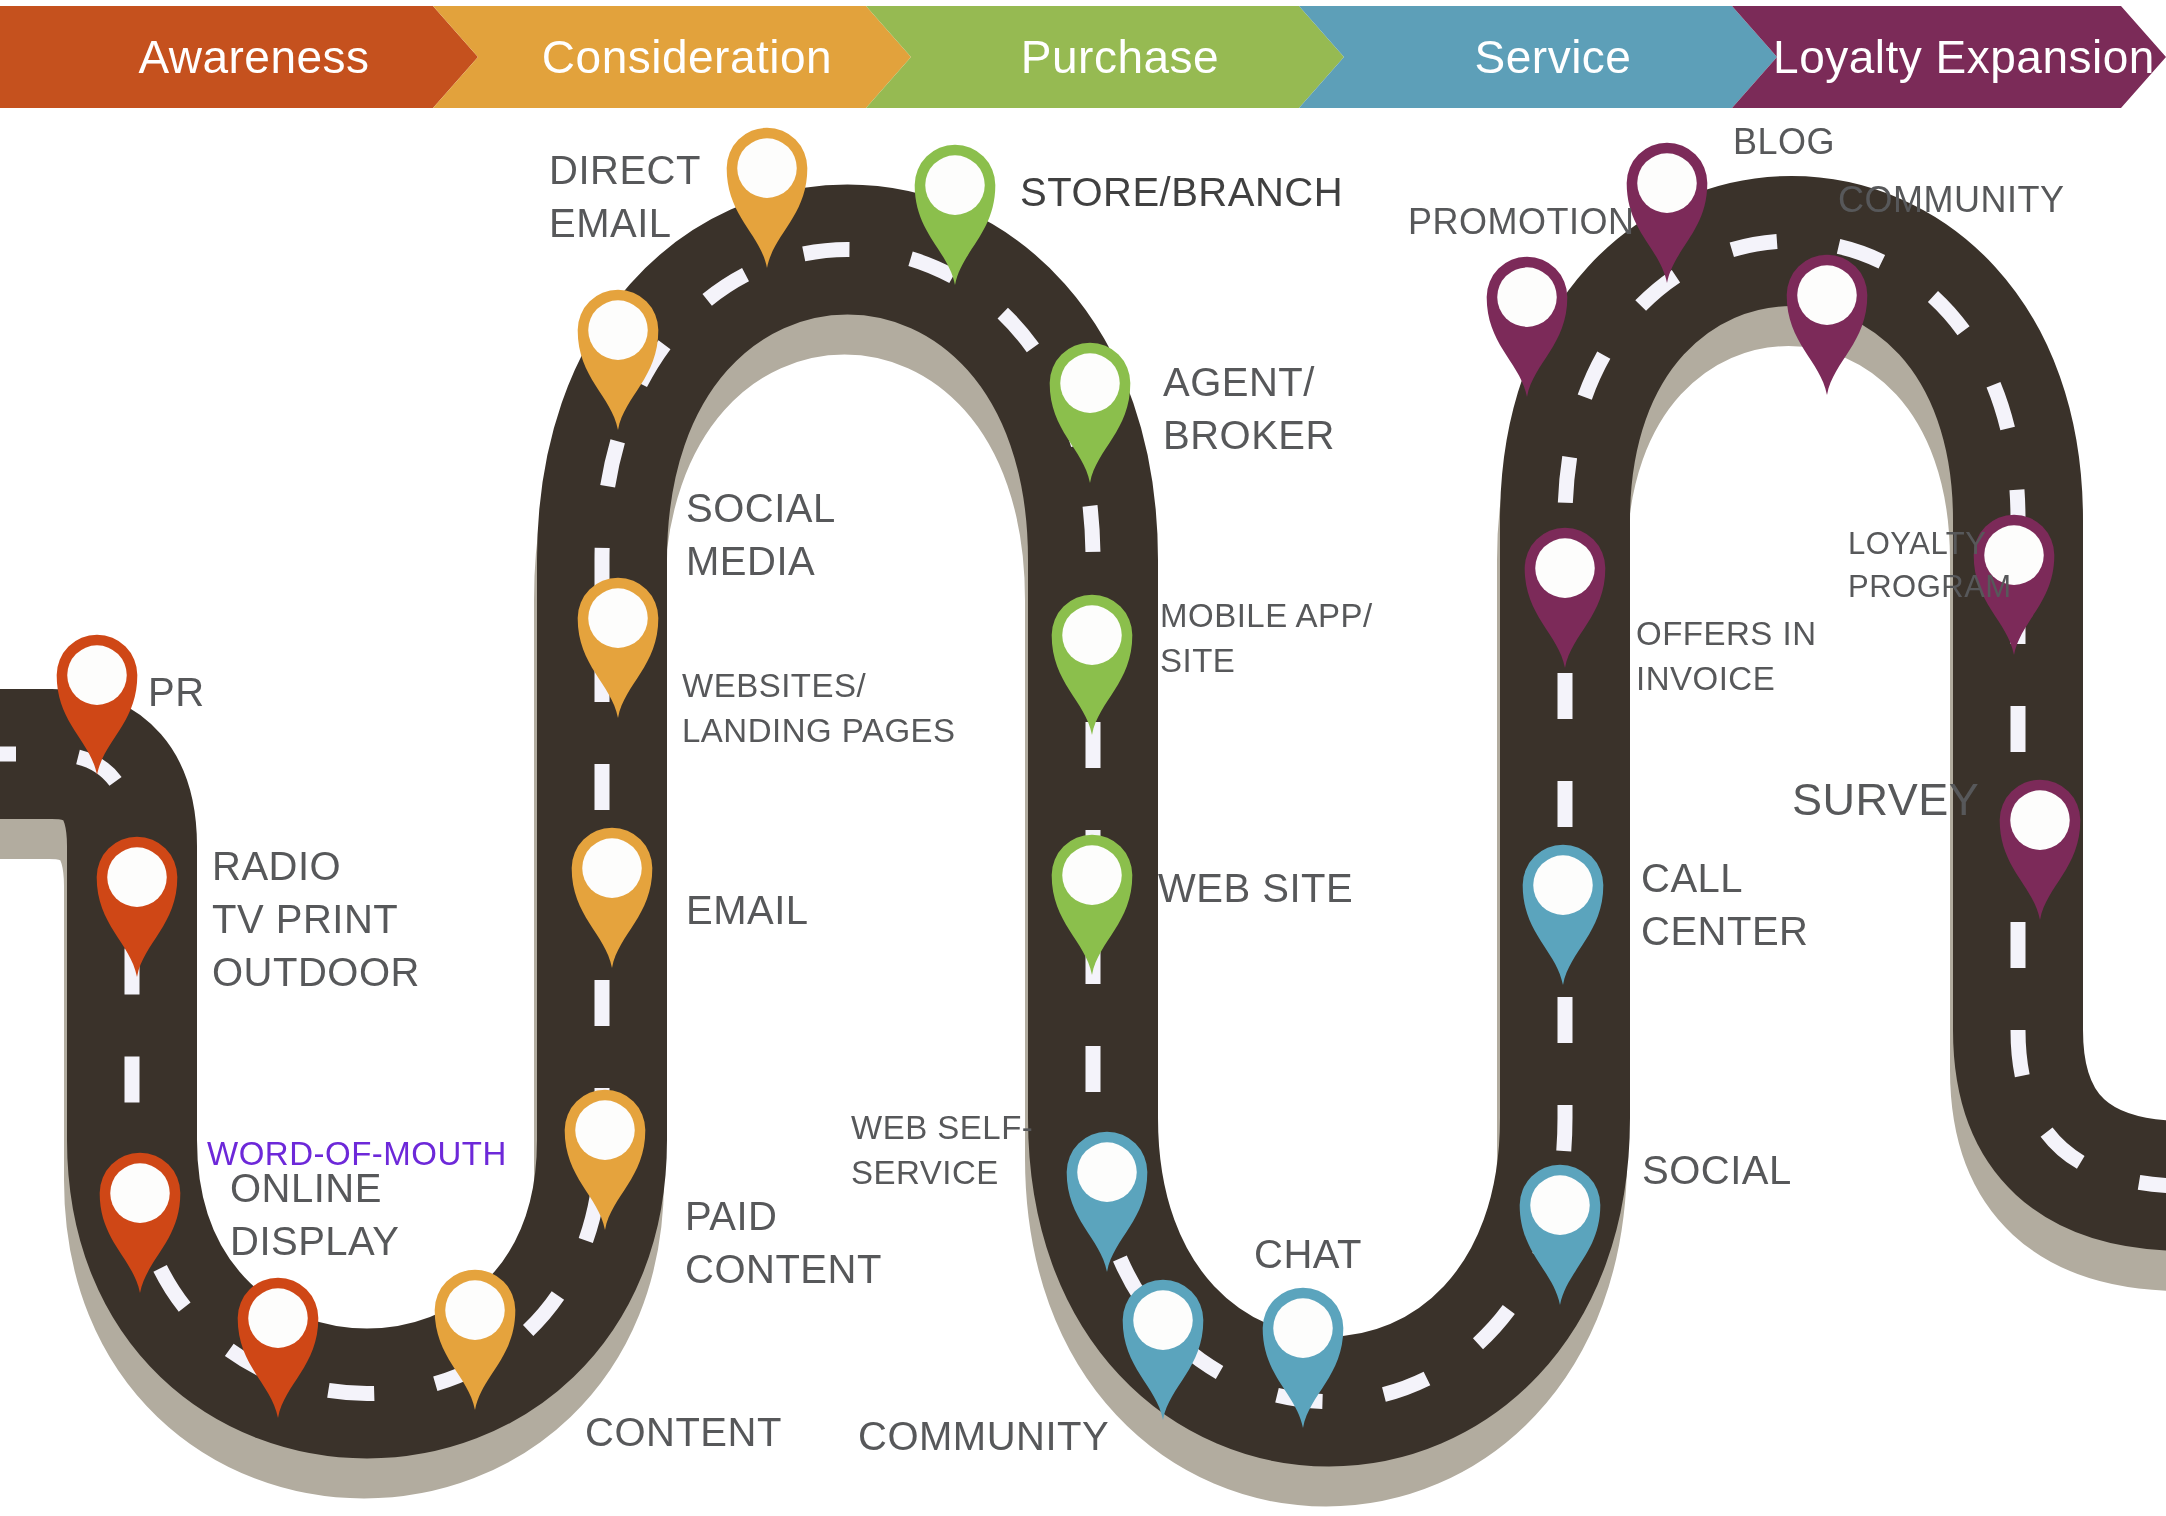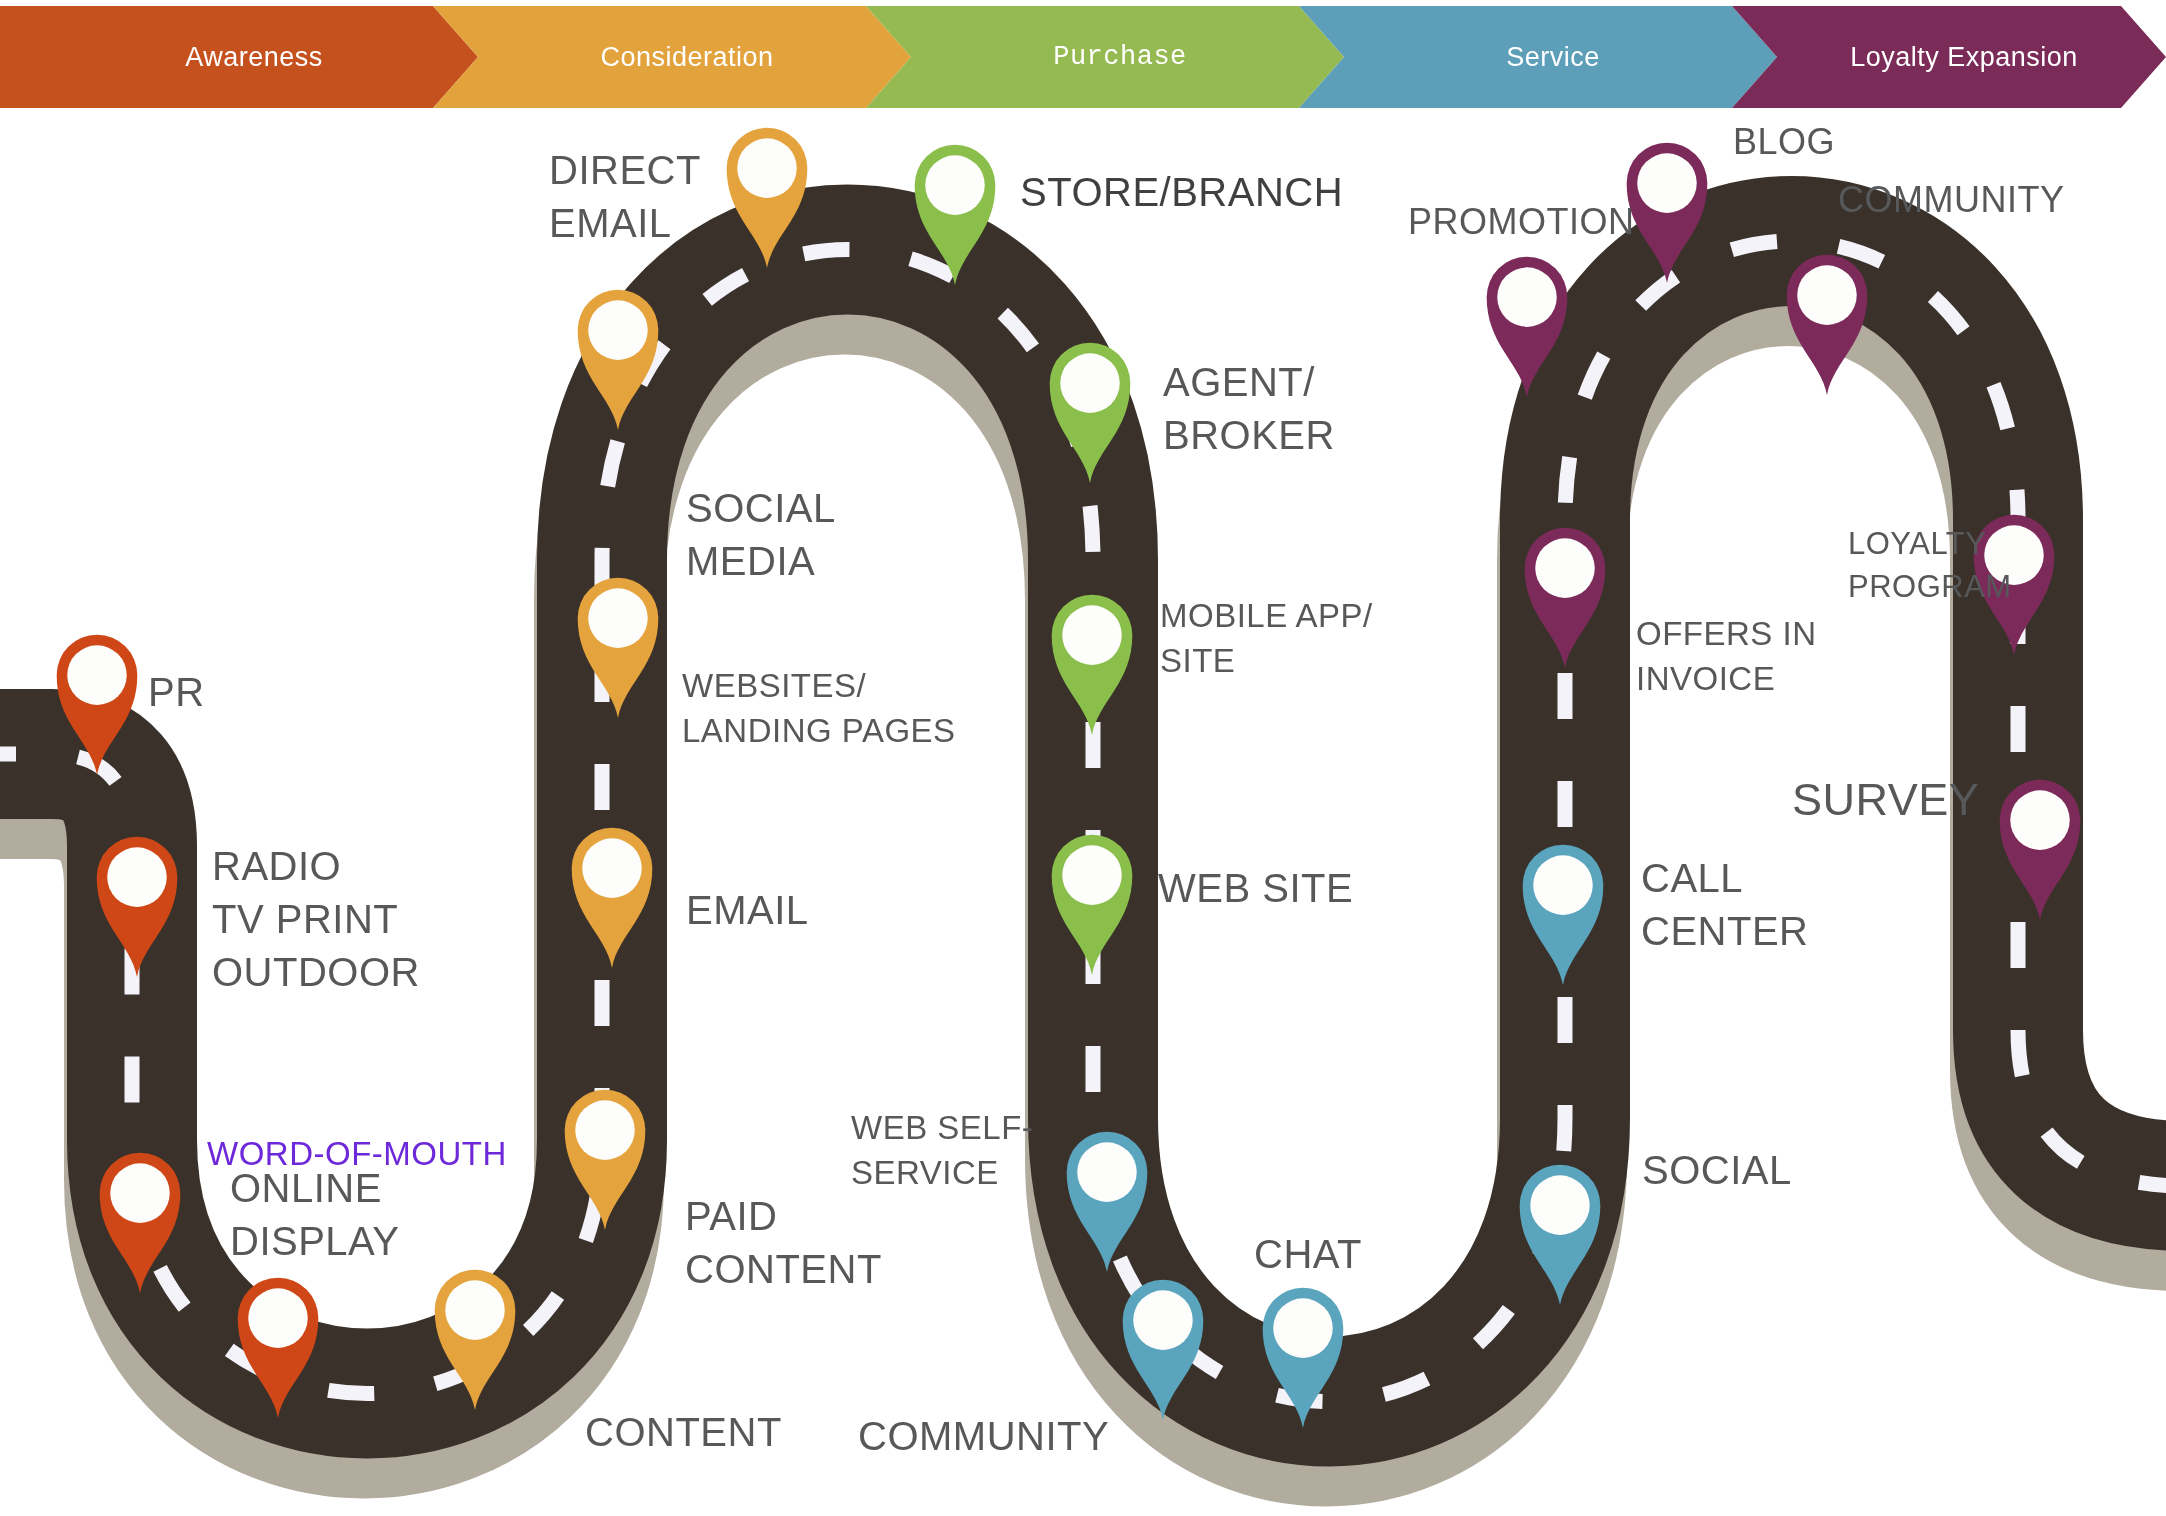--- a/index.html
+++ b/index.html
@@ -5,21 +5,21 @@
   html,body{margin:0;padding:0;}
   body{
     width:2166px;height:1516px;position:relative;overflow:hidden;
     background:#ffffff;
     font-family:"Liberation Sans","DejaVu Sans",sans-serif;
   }
   
   #stage-banner{position:absolute;left:0;top:6px;width:2166px;height:102px;}
   .chevron{position:absolute;top:0;height:102px;display:flex;align-items:center;justify-content:center;}
   .chevron span{
-    color:#ffffff;font-size:27px;letter-spacing:.5px;padding-left:30px;white-space:nowrap;
+    color:#ffffff;font-size:46px;letter-spacing:.5px;padding-left:30px;white-space:nowrap;
   }
   .chev-first{clip-path:polygon(0 0, calc(100% - 45px) 0, 100% 50%, calc(100% - 45px) 100%, 0 100%);}
   .chev-mid{clip-path:polygon(0 0, calc(100% - 45px) 0, 100% 50%, calc(100% - 45px) 100%, 0 100%, 45px 50%);}
   
   #road-svg{position:absolute;left:0;top:0;}
   
   .pin{position:absolute;width:96px;height:150px;}
   .pin svg{display:block;width:96px;height:150px;}
   
   .tp-label{
@@ -70,21 +70,21 @@
          Q 2018,1186 2186,1186" stroke="#f4f3fa"></path>
 </svg>
 
 <div id="stage-banner">
     <div class="chevron chev-first" style="left: 0px; width: 478px; background: rgb(197, 81, 30);">
       <span>Awareness</span>
     </div>
     <div class="chevron chev-mid" style="left: 433px; width: 478px; background: rgb(226, 162, 60);">
       <span>Consideration</span>
     </div>
-    <div class="chevron chev-mid" style="left: 866px; width: 478px; background: rgb(150, 186, 82); font-family: Liberation Mono, monospace;">
+    <div class="chevron chev-mid" style="left: 866px; width: 478px; background: rgb(150, 186, 82);">
       <span>Purchase</span>
     </div>
     <div class="chevron chev-mid" style="left: 1299px; width: 478px; background: rgb(93, 159, 184);">
       <span>Service</span>
     </div>
     <div class="chevron chev-mid" style="left: 1732px; width: 434px; background: rgb(123, 43, 88);">
       <span>Loyalty Expansion</span>
     </div>
   </div>
 

